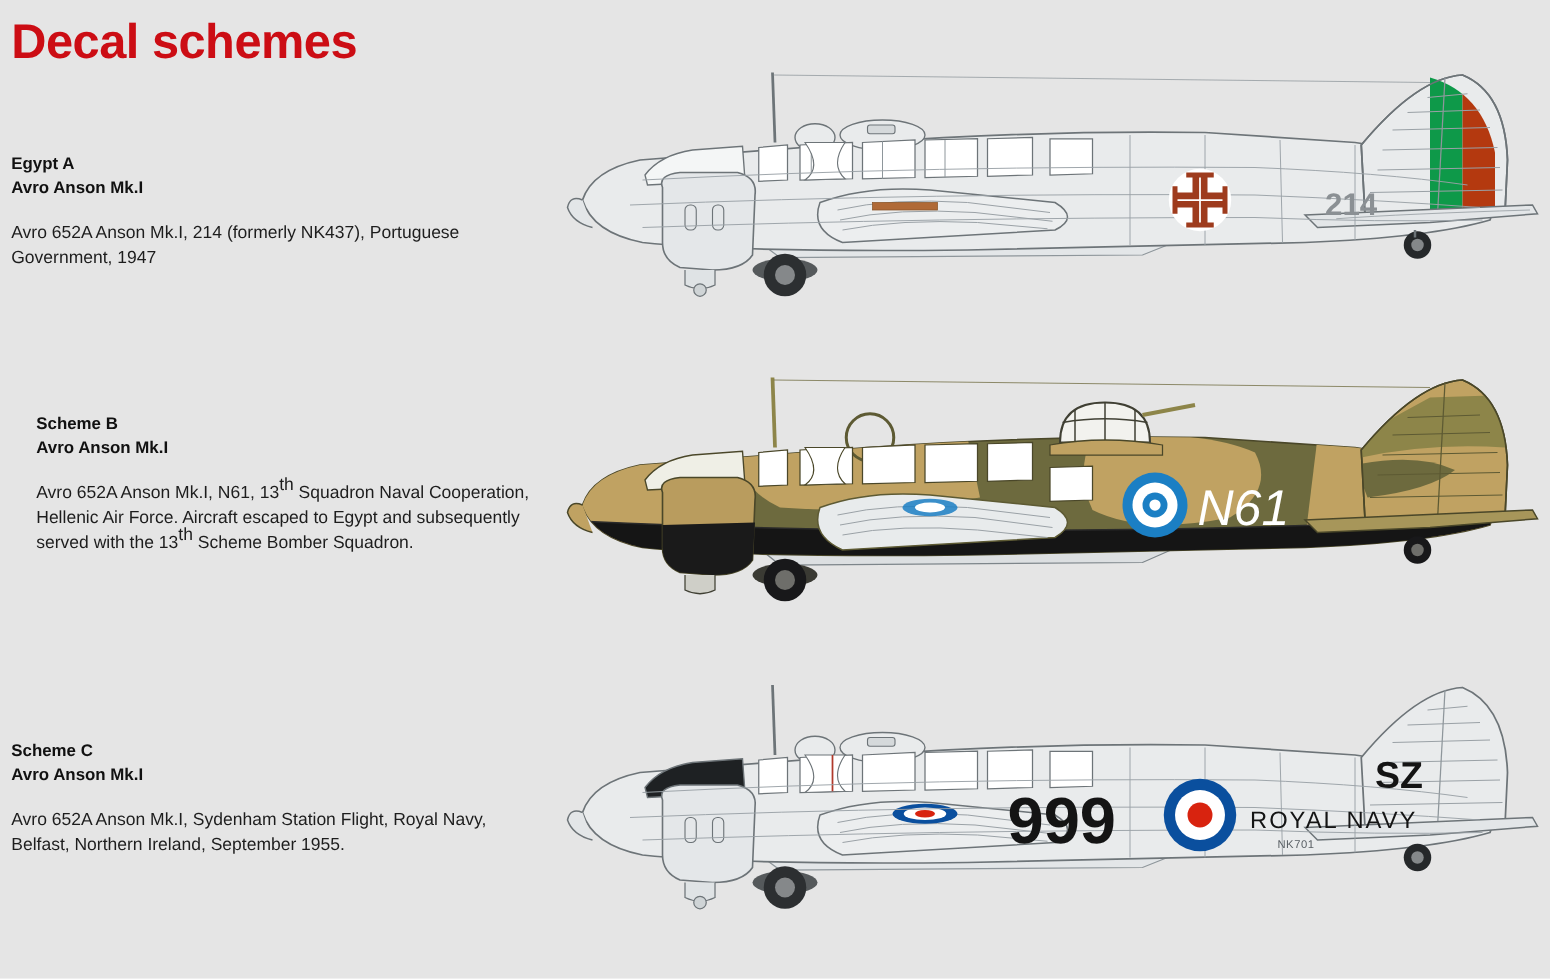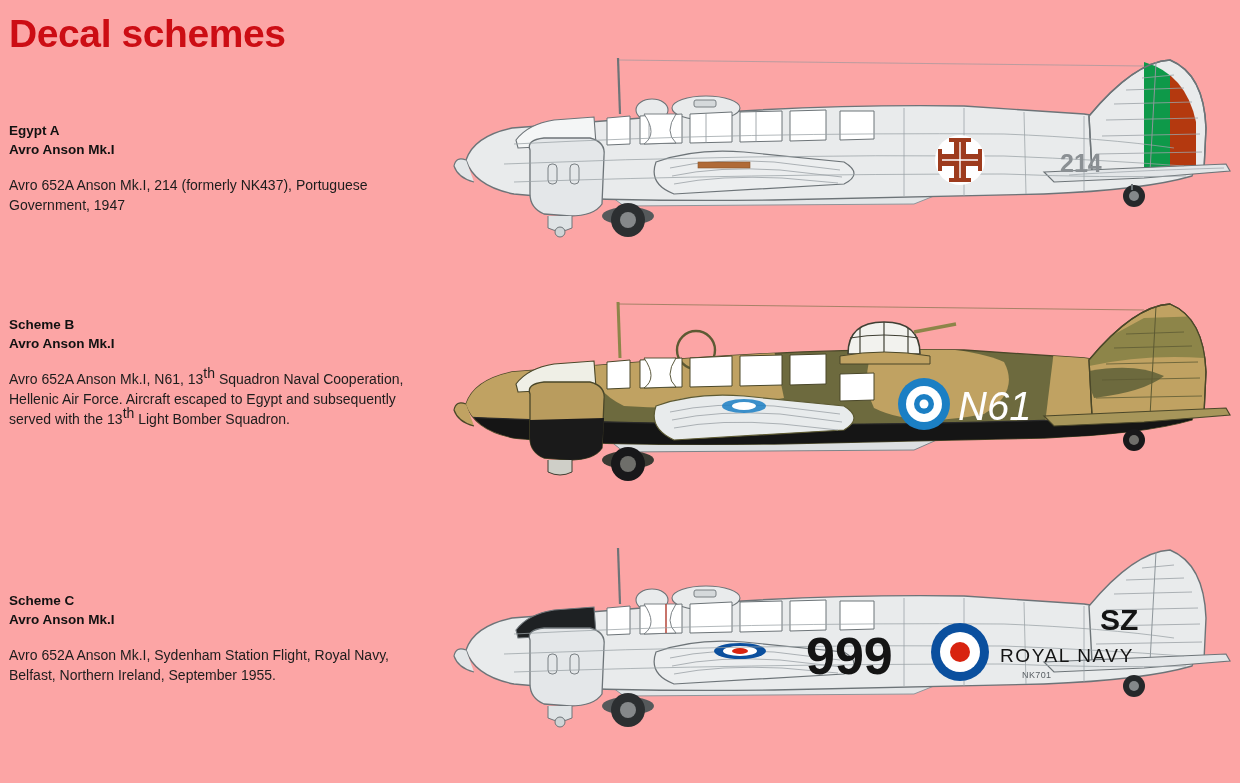--- a/index.html
+++ b/index.html
@@ -1,33 +1,33 @@
 <!DOCTYPE html>
 <html><head>
 <meta charset="utf-8">
 <style>
   html,body{margin:0;padding:0;background:#ffffff;}
   body{
     width:1240px;height:783px;position:relative;overflow:hidden;
     font-family:"Liberation Sans","DejaVu Sans",sans-serif;
     color:#1a1a1a;
   }
-  .page{position:absolute;inset:0;background:#fca5a5;}
+  .page{position:absolute;inset:0;background:#e5e5e5;}
 
   
   .title{
     position:absolute;left:9px;top:14px;
     font-size:39px;font-weight:bold;letter-spacing:-0.4px;
     color:#cc0d14;line-height:1.05;white-space:nowrap;
   }
 
   
   .block{position:absolute;left:9px;width:412px;}
   .block-a{top:121px;}
-  .block-b{top:315px;}
+  .block-b{top:329px;margin-left:20px;}
   .block-c{top:591px;}
 
   .hd{font-size:13.5px;font-weight:bold;line-height:1.42;color:#111;}
   .body-txt{
     margin-top:17px;font-size:14px;line-height:1.42;color:#1d1d1d;
     font-weight:normal;
   }
   .body-txt sup{font-size:14px;vertical-align:super;line-height:0;}
 
   
@@ -165,21 +165,21 @@
 
       <text class="ttl-serial" x="616" y="128" font-size="25" fill="#8b9094">214</text>
     </svg>
   </div>
 
   <div class="block block-b">
     <div class="hd">
       <div>Scheme B</div>
       <div>Avro Anson Mk.I</div>
     </div>
-    <div class="body-txt"><span>Avro 652A Anson Mk.I, N61, 13</span><sup>th</sup><span> Squadron Naval Cooperation, Hellenic Air Force. Aircraft escaped to Egypt and subsequently served with the 13</span><sup>th</sup><span> Light Bomber Squadron.</span></div>
+    <div class="body-txt"><span>Avro 652A Anson Mk.I, N61, 13</span><sup>th</sup><span> Squadron Naval Cooperation, Hellenic Air Force. Aircraft escaped to Egypt and subsequently served with the 13</span><sup>th</sup><span> Scheme Bomber Squadron.</span></div>
   </div>
 
   <div class="art art-b">
     <svg width="790" height="235" viewBox="0 0 790 235">
       <defs>
         <clipPath id="bodyB">
           <path d="M22 116 Q30 92 68 84 L250 70 Q390 60 520 62 L640 70 Q700 78 730 100 L752 120 L748 132
                    Q700 146 600 150 L330 156 Q150 158 70 150 Q30 142 22 116 Z"></path>
         </clipPath>
         <clipPath id="finB">

